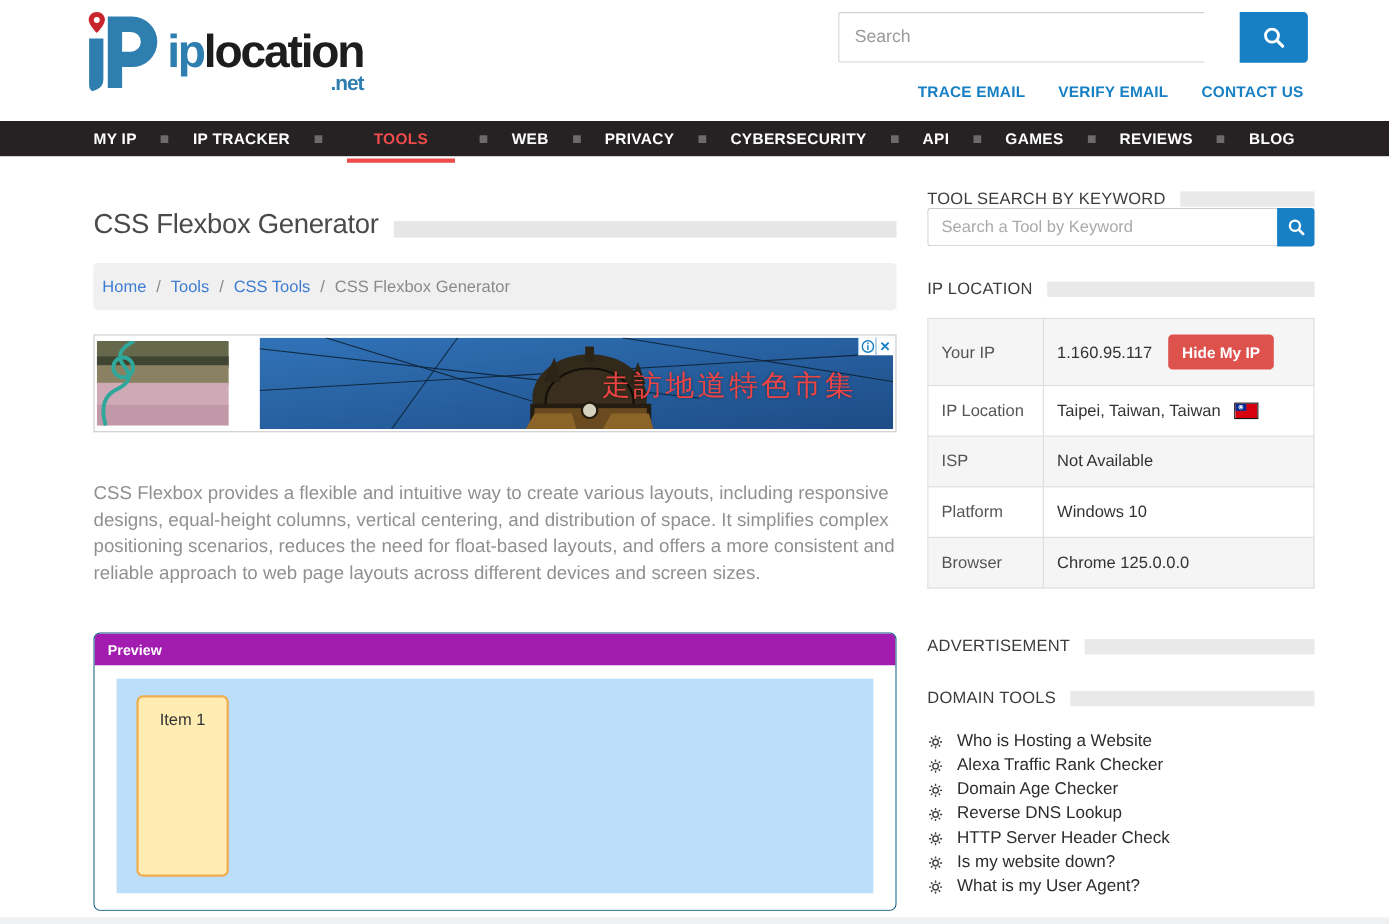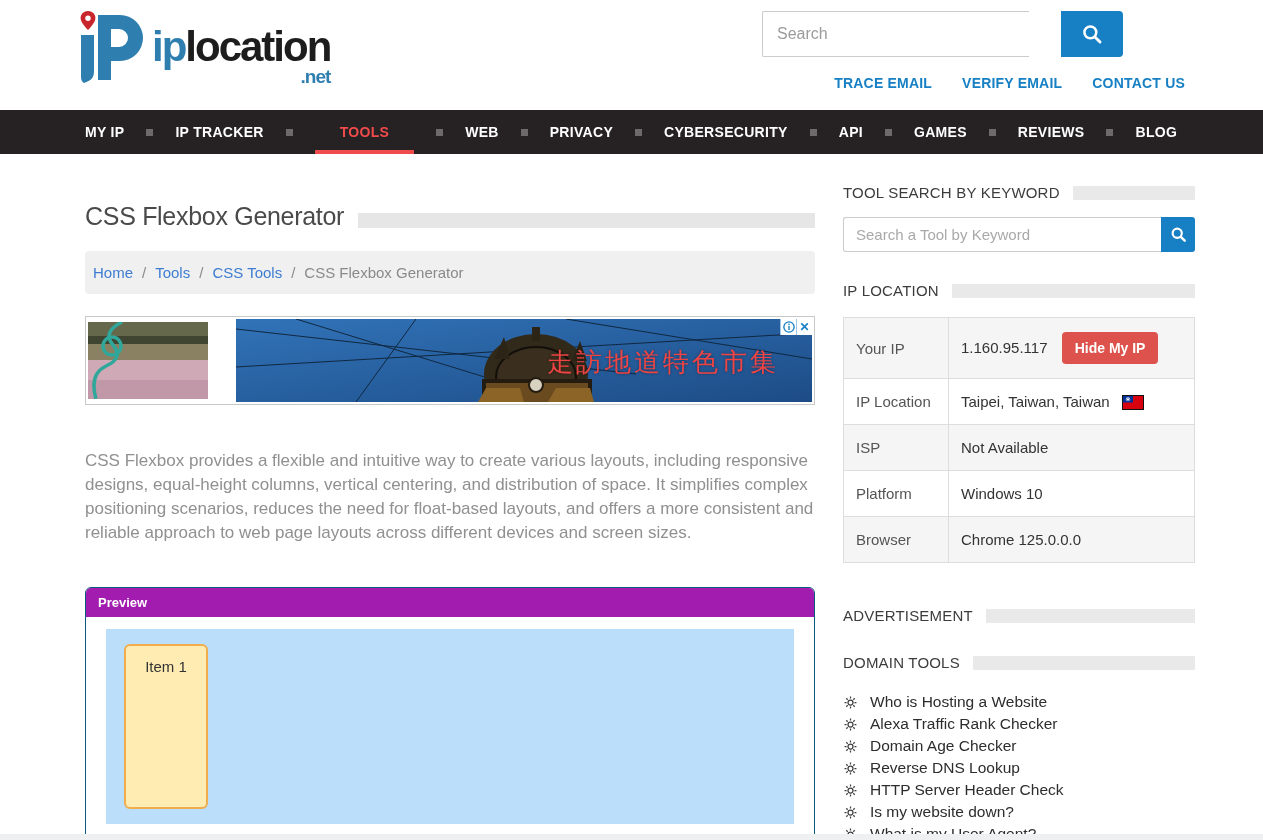--- a/index.html
+++ b/index.html
@@ -6,31 +6,31 @@
   html,body { width:1263px; height:840px; overflow:hidden; background:#fff;
     font-family:"Liberation Sans", sans-serif; }
 
   
   .header { position:relative; height:110px; background:#fff; }
   .logo { position:absolute; left:74px; top:8px; display:flex; align-items:flex-start; cursor:pointer; }
   .logo-text { display:flex; flex-direction:column; margin-left:4px; margin-top:18px; }
   .logo-line1 { font-size:42px; font-weight:bold; letter-spacing:-2px; color:#1d1d1d; line-height:1; }
   .logo-line1 .blue { color:#2e7fb0; }
   .logo-net { align-self:flex-end; color:#2e7fb0; font-weight:bold; font-size:19px; letter-spacing:-1px; margin-top:-2px; }
-  .search-wrap { position:absolute; left:762px; top:11px; width:361px; height:46px; display:flex;gap:32px; }
+  .search-wrap { position:absolute; left:762px; top:11px; width:427px; height:46px; display:flex;gap:32px; }
   .search-input { flex:1; border:1px solid #ccc; border-right:none; border-radius:2px 0 0 2px;
      padding:0 14px; font-size:16px; color:#555; outline:none; }
   .search-input::placeholder { color:#9b9b9b; }
   .search-btn { width:62px; background:#1780c4; border:none; border-radius:0 4px 4px 0;
      display:flex; align-items:center; justify-content:center; cursor:pointer; }
   .header-links { position:absolute; right:78px; top:75px; display:flex; gap:30px; }
   .header-link { color:#1780c4; font-weight:bold; font-size:14px; letter-spacing:.2px; cursor:pointer; text-decoration:none; }
 
   
-  .nav { background:#262223; height:44px; display:flex; align-items:center; padding-left:85px; }
+  .nav { background:#262223; height:32px; display:flex; align-items:center; padding-left:85px; }
   .nav-item { color:#fff; font-weight:bold; font-size:14px; height:44px; line-height:44px; cursor:pointer; letter-spacing:.3px; }
   .nav-item.active { color:#f04b4b; box-shadow: inset 0 -4px 0 #f04b4b; padding:0 25px; }
   .nav-sep { width:7px; height:7px; background:#6e6a6b; margin:0 22px; }
 
   
   .main { display:flex; padding-left:85px; gap:28px; }
   .left-col { width:730px; padding-top:48px; }
   .right-col { width:352px; padding-top:30px; }
 
   
@@ -59,21 +59,21 @@
   .preview-body { background:#fff; padding:12px 20px 15px; }
   .flex-container { background:#bbdefb; height:195px; padding:15px 18px; display:flex; }
   .flex-item { width:84px; background:#ffecb3; border:2px solid #efad4e; border-radius:6px;
      color:#333; font-size:15px; text-align:center; padding-top:12px; }
 
   
   .side-heading { display:flex; align-items:center; }
   .side-heading span.txt { font-size:15px; color:#3c3c3c; white-space:nowrap; letter-spacing:.2px; }
   .heading-bar { flex:1; height:14px; background:#e9e9e9; margin-left:13px; }
 
-  .tool-search { display:flex; margin-top:16px; height:35px; }
+  .tool-search { display:flex; margin-top:0; height:35px; }
   .tool-search input { flex:1; border:1px solid #ccc; border-right:none; border-radius:3px 0 0 3px;
      padding:0 12px; font-size:15px; color:#555; outline:none; }
   .tool-search input::placeholder { color:#a9a9a9; }
   .tool-search button { width:34px; background:#1780c4; border:none; border-radius:0 3px 3px 0;
      display:flex; align-items:center; justify-content:center; cursor:pointer; }
 
   .mt30 { margin-top:30px; } .mt44 { margin-top:44px; }
 
   .ip-table { margin-top:18px; width:100%; border-collapse:collapse; font-size:15px; }
   .ip-table td { border:1px solid #ddd; padding:14px 12px; vertical-align:middle; }

